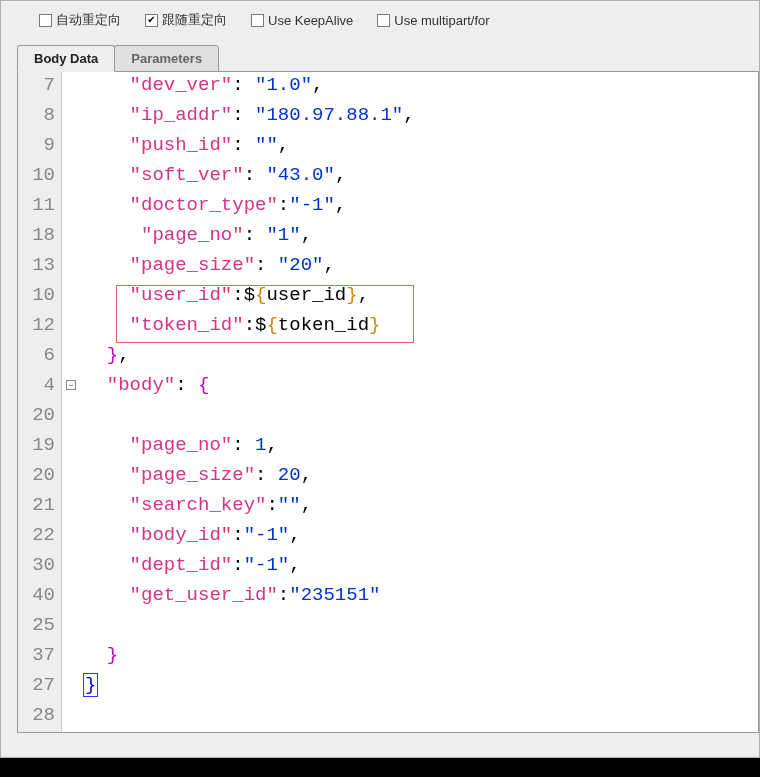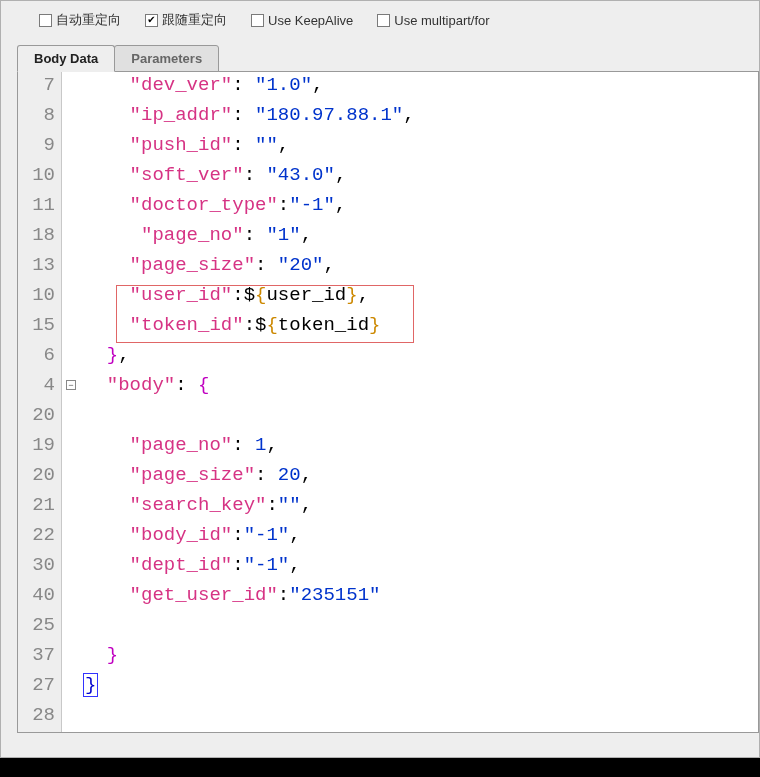--- a/index.html
+++ b/index.html
@@ -189,21 +189,21 @@
   <div class="editor-frame">
     <div class="gutter" id="gutter">
         <div class="gutter-line">7</div>
         <div class="gutter-line">8</div>
         <div class="gutter-line">9</div>
         <div class="gutter-line">10</div>
         <div class="gutter-line">11</div>
         <div class="gutter-line">18</div>
         <div class="gutter-line">13</div>
         <div class="gutter-line">10</div>
-        <div class="gutter-line">15</div>
+        <div class="gutter-line">12</div>
         <div class="gutter-line">6</div>
         <div class="gutter-line">4</div>
         <div class="gutter-line">20</div>
         <div class="gutter-line">19</div>
         <div class="gutter-line">20</div>
         <div class="gutter-line">21</div>
         <div class="gutter-line">22</div>
         <div class="gutter-line">30</div>
         <div class="gutter-line">40</div>
         <div class="gutter-line">25</div>

